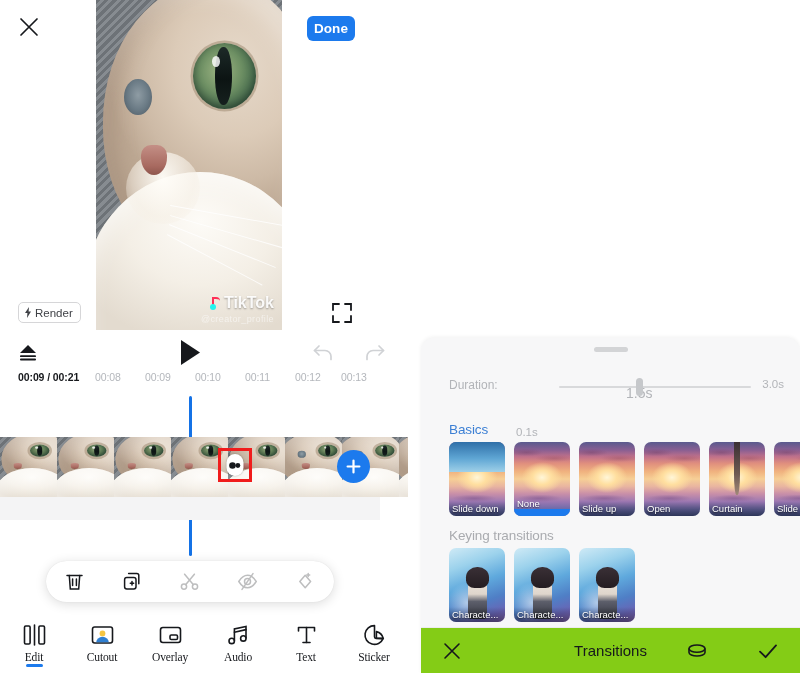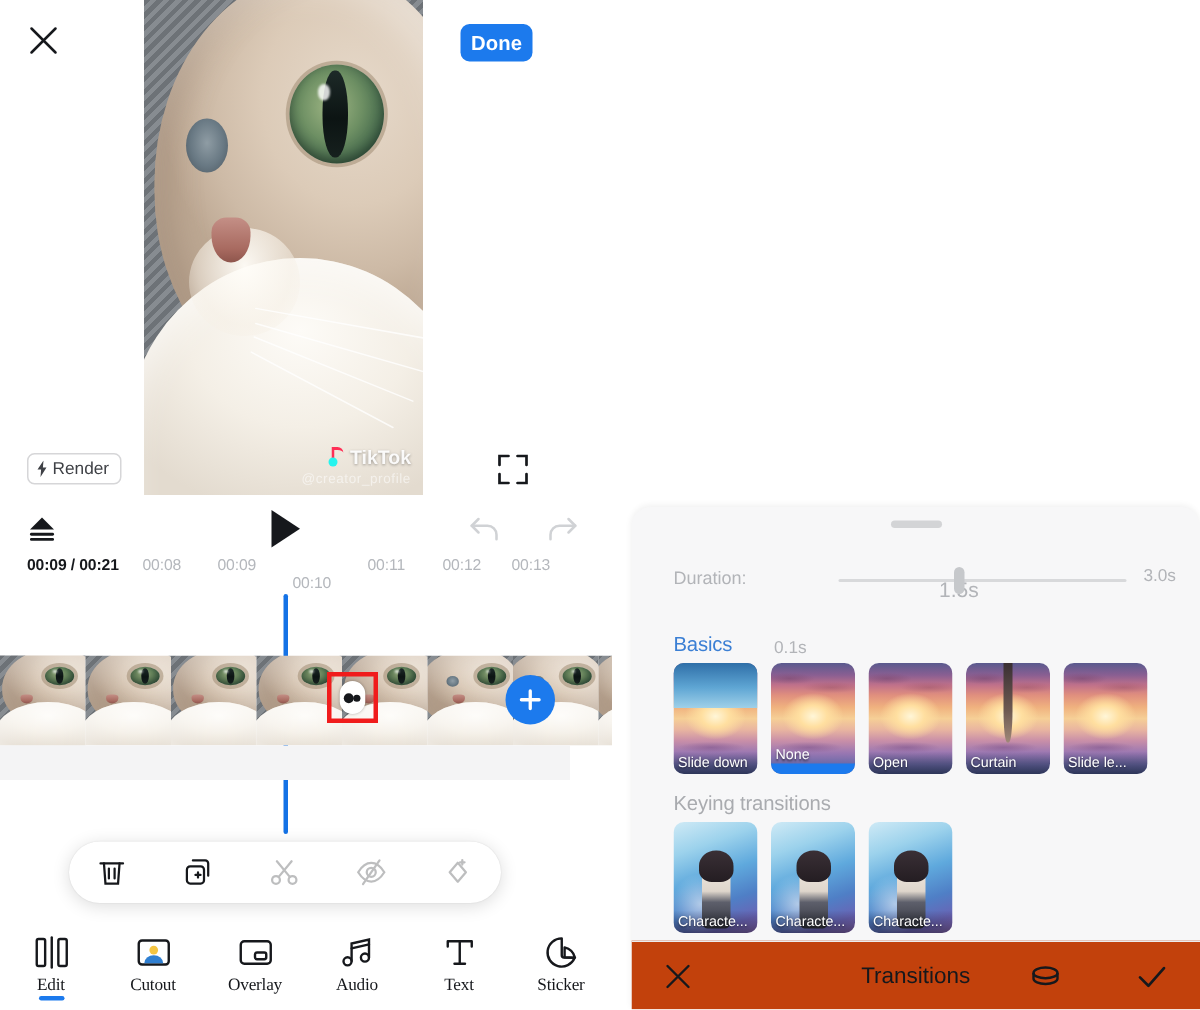--- a/index.html
+++ b/index.html
@@ -87,21 +87,21 @@
     position:absolute; left:16%; top:46%; width:40%; height:22%;
     border-radius:50%;
     background: radial-gradient(ellipse at 50% 35%, rgba(255,253,248,.95) 0%, rgba(246,240,230,.55) 60%, rgba(246,240,230,0) 100%);
   }
   
   .cat .whisk { position:absolute; height:1.3px; background:rgba(255,255,255,.78); transform-origin:left center; border-radius:1px;}
   
   .tiktok {
     position:absolute; right:8px; bottom:18px;
     display:flex; align-items:center; gap:3px;
-    font-size:13px; font-weight:bold; color:rgba(255,255,255,.93);
+    font-size:16px; font-weight:bold; color:rgba(255,255,255,.93);
     text-shadow:0 1px 2px rgba(0,0,0,.35);
   }
   .tiktok .note { position:relative; width:11px; height:13px; }
   .tiktok .note::before {
     content:""; position:absolute; left:2px; top:0; width:6px; height:9px;
     border-left:2.2px solid #ff2f56; border-top:2.2px solid #ff2f56;
     border-top-right-radius:4px;
   }
   .tiktok .note::after {
     content:""; position:absolute; left:0px; top:7px; width:6px; height:6px;
@@ -277,21 +277,21 @@
     white-space:nowrap; overflow:hidden;
   }
   .thumb.selected .selbar {
     position:absolute; left:0; right:0; bottom:0; height:7px; background:#1c7aed; z-index:3;
   }
   .thumb.selected .cap { bottom:5px; background:none; }
 
   
   .sheet-footer {
     position:absolute; left:0; bottom:0; width:379px; height:46px;
-    background:#c2410c; border-top:1px solid #ececed;
+    background:#84cc16; border-top:1px solid #ececed;
     display:flex; align-items:center;
   }
   .sf-close { position:absolute; left:20px; width:22px; height:22px; cursor:pointer; }
   .sf-title { position:absolute; left:0; right:0; text-align:center; font-size:15px; color:#16181c; }
   .sf-coin  { position:absolute; left:264px; width:24px; height:24px; cursor:pointer; }
   .sf-check { position:absolute; right:20px; width:24px; height:24px; cursor:pointer; }
 
   .pane-divider { position:absolute; left:408px; top:0; width:1px; height:673px; background:#ffffff; }
 </style>
 </head>
@@ -369,21 +369,21 @@
         <svg viewBox="0 0 22 22" fill="none" stroke="#d0d2d5" stroke-width="1.7" stroke-linecap="round" stroke-linejoin="round">
           <path d="M15 4 L19.5 8.5 L15 13"></path>
             <path d="M19.5 8.5 H9 a6 6 0 0 0 -6 6 v3"></path>
         </svg>
       </div>
     </div>
 
     <div class="time-cur">00:09 / 00:21</div>
     <div class="tick" style="left:95px;">00:08</div>
     <div class="tick" style="left:145px;">00:09</div>
-    <div class="tick" style="left:195px;margin-top:12px;">00:10</div>
+    <div class="tick" style="left:195px;">00:10</div>
     <div class="tick" style="left:245px;">00:11</div>
     <div class="tick" style="left:295px;">00:12</div>
     <div class="tick" style="left:341px;">00:13</div>
 
     <div class="playhead"></div>
 
     <div class="filmstrip">
       <div class="frame">
           <div class="cat">
             <div class="bg"></div>
@@ -618,20 +618,24 @@
           <div class="art-sunset split-top"></div>
           <div class="cap">Slide down</div>
         </div>
         <div class="thumb selected">
           <div class="art-sunset"></div>
           <div class="selbar"></div>
           <div class="cap">None</div>
         </div>
         <div class="thumb">
           <div class="art-sunset"></div>
+          <div class="cap">Slide up</div>
+        </div>
+        <div class="thumb">
+          <div class="art-sunset"></div>
           <div class="cap">Open</div>
         </div>
         <div class="thumb">
           <div class="art-sunset curtain"></div>
           <div class="cap">Curtain</div>
         </div>
         <div class="thumb">
           <div class="art-sunset"></div>
           <div class="cap">Slide le...</div>
         </div>

